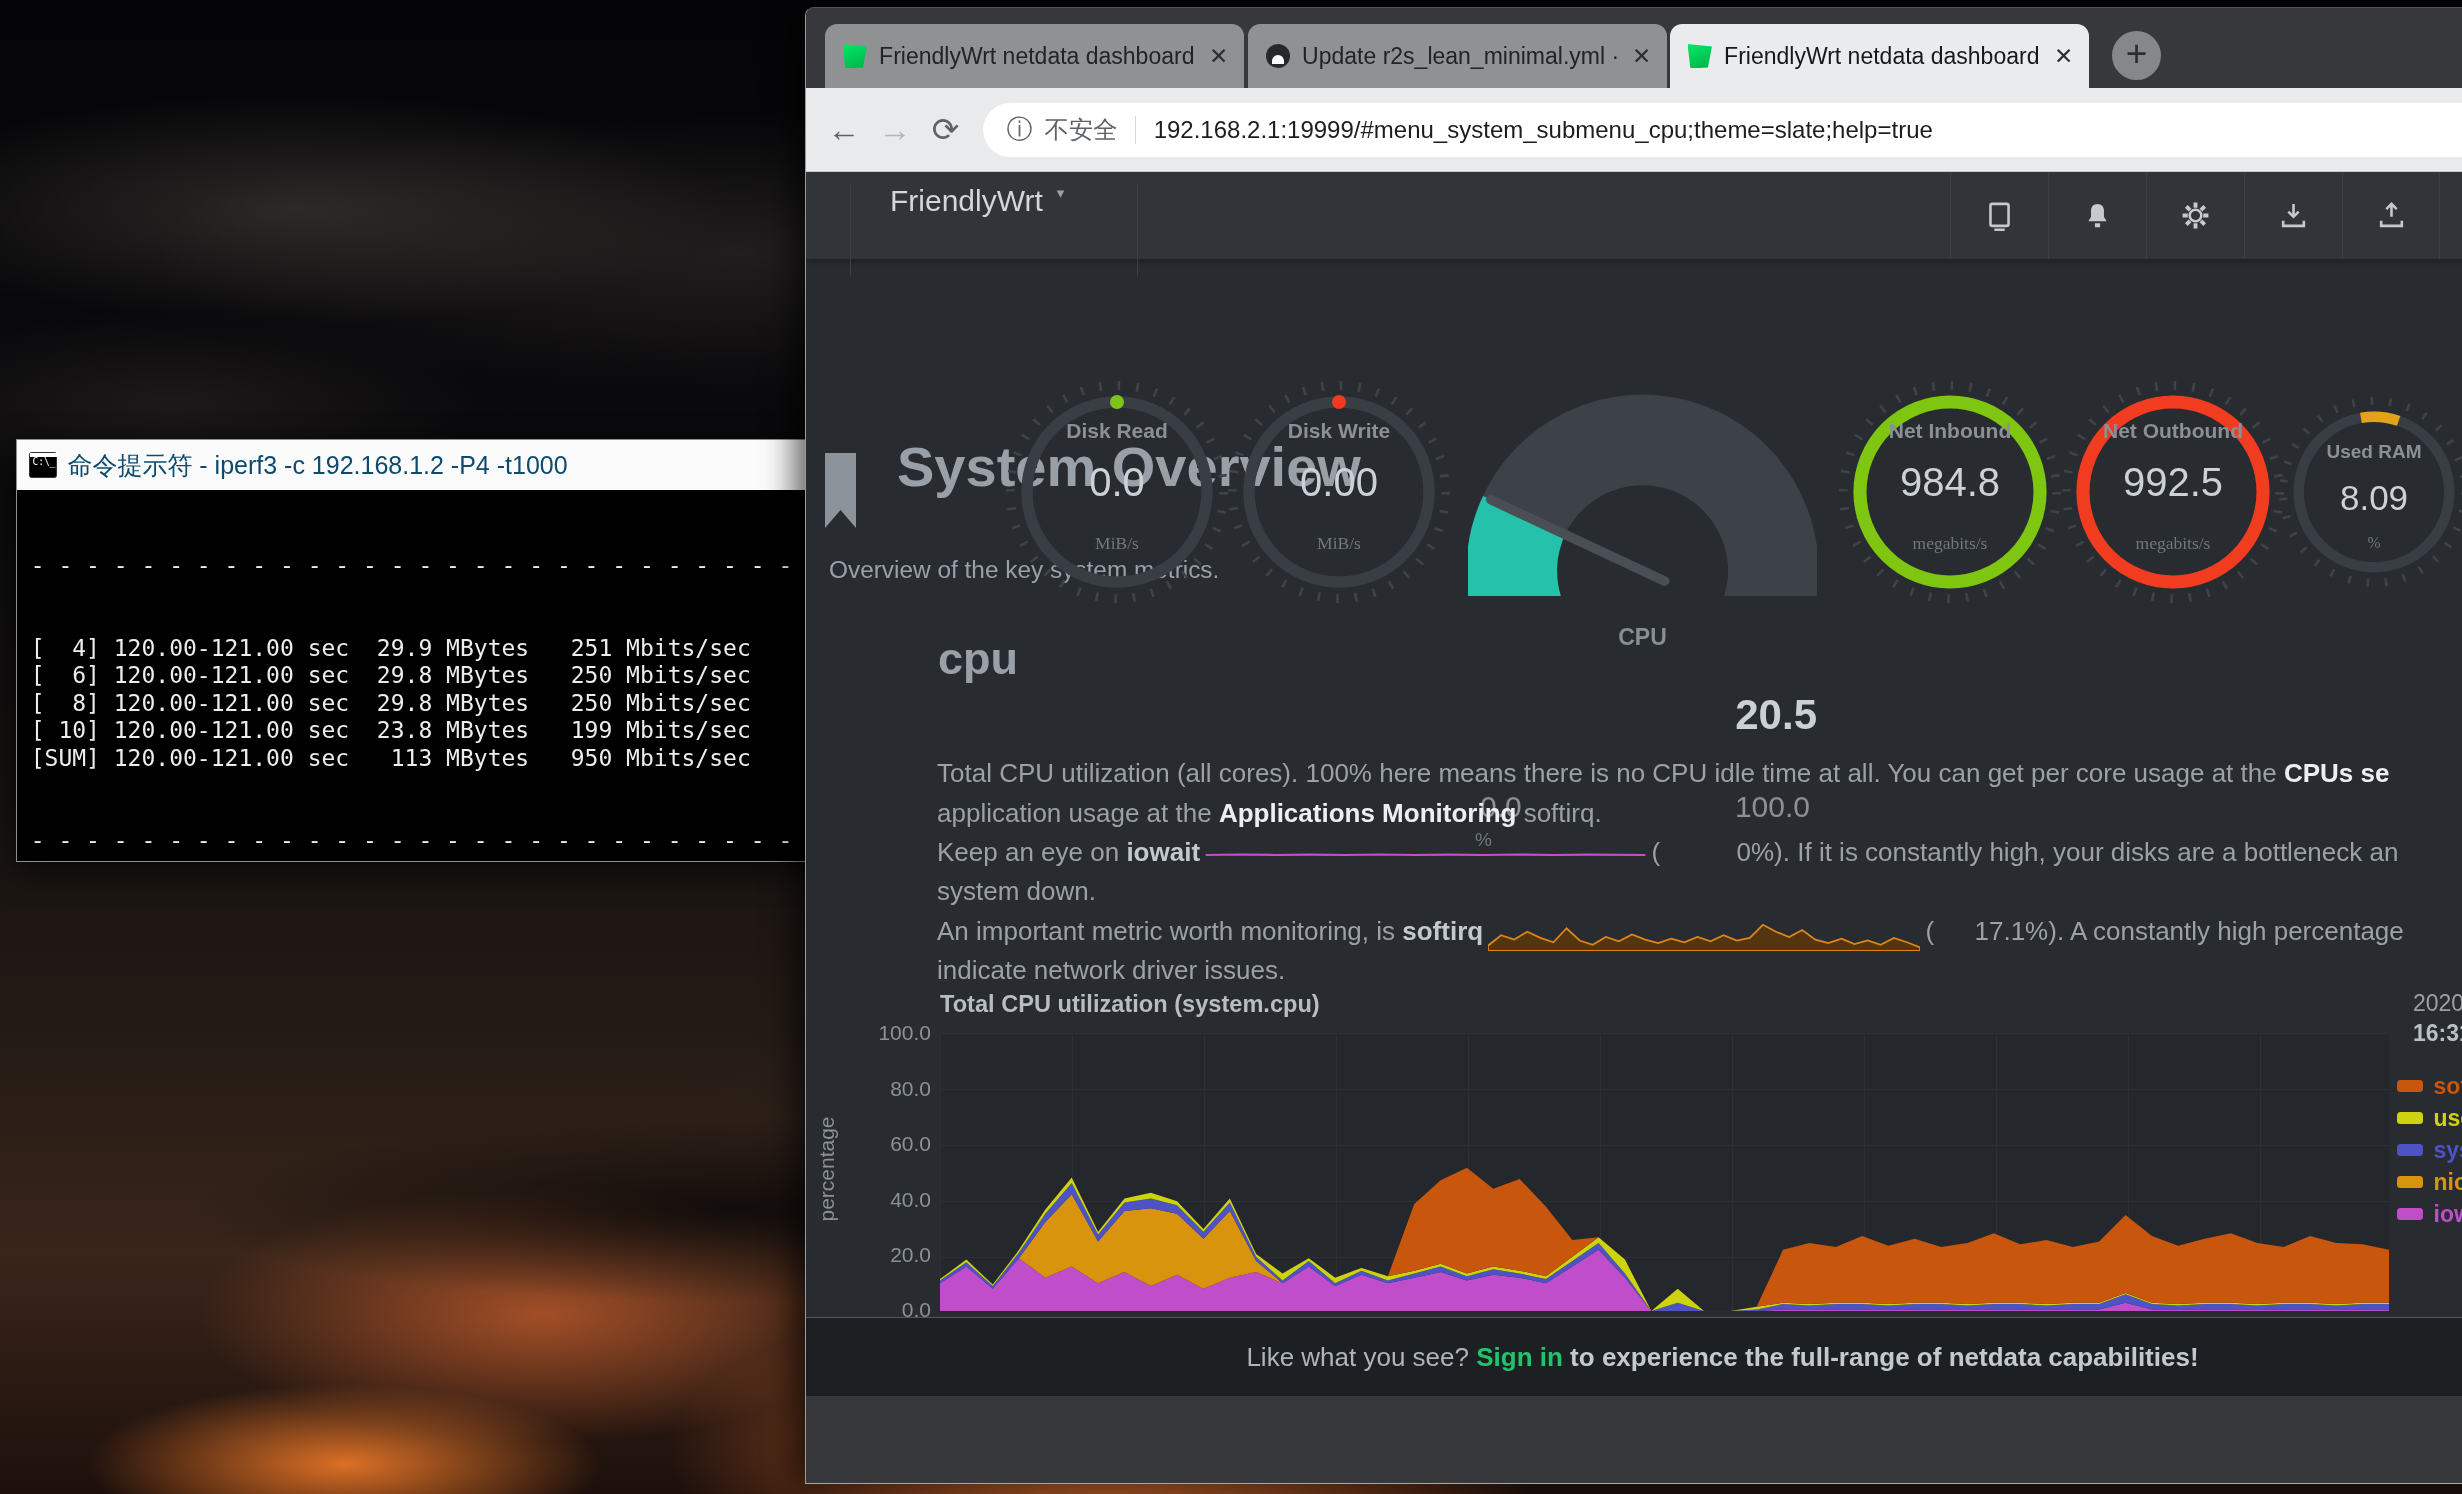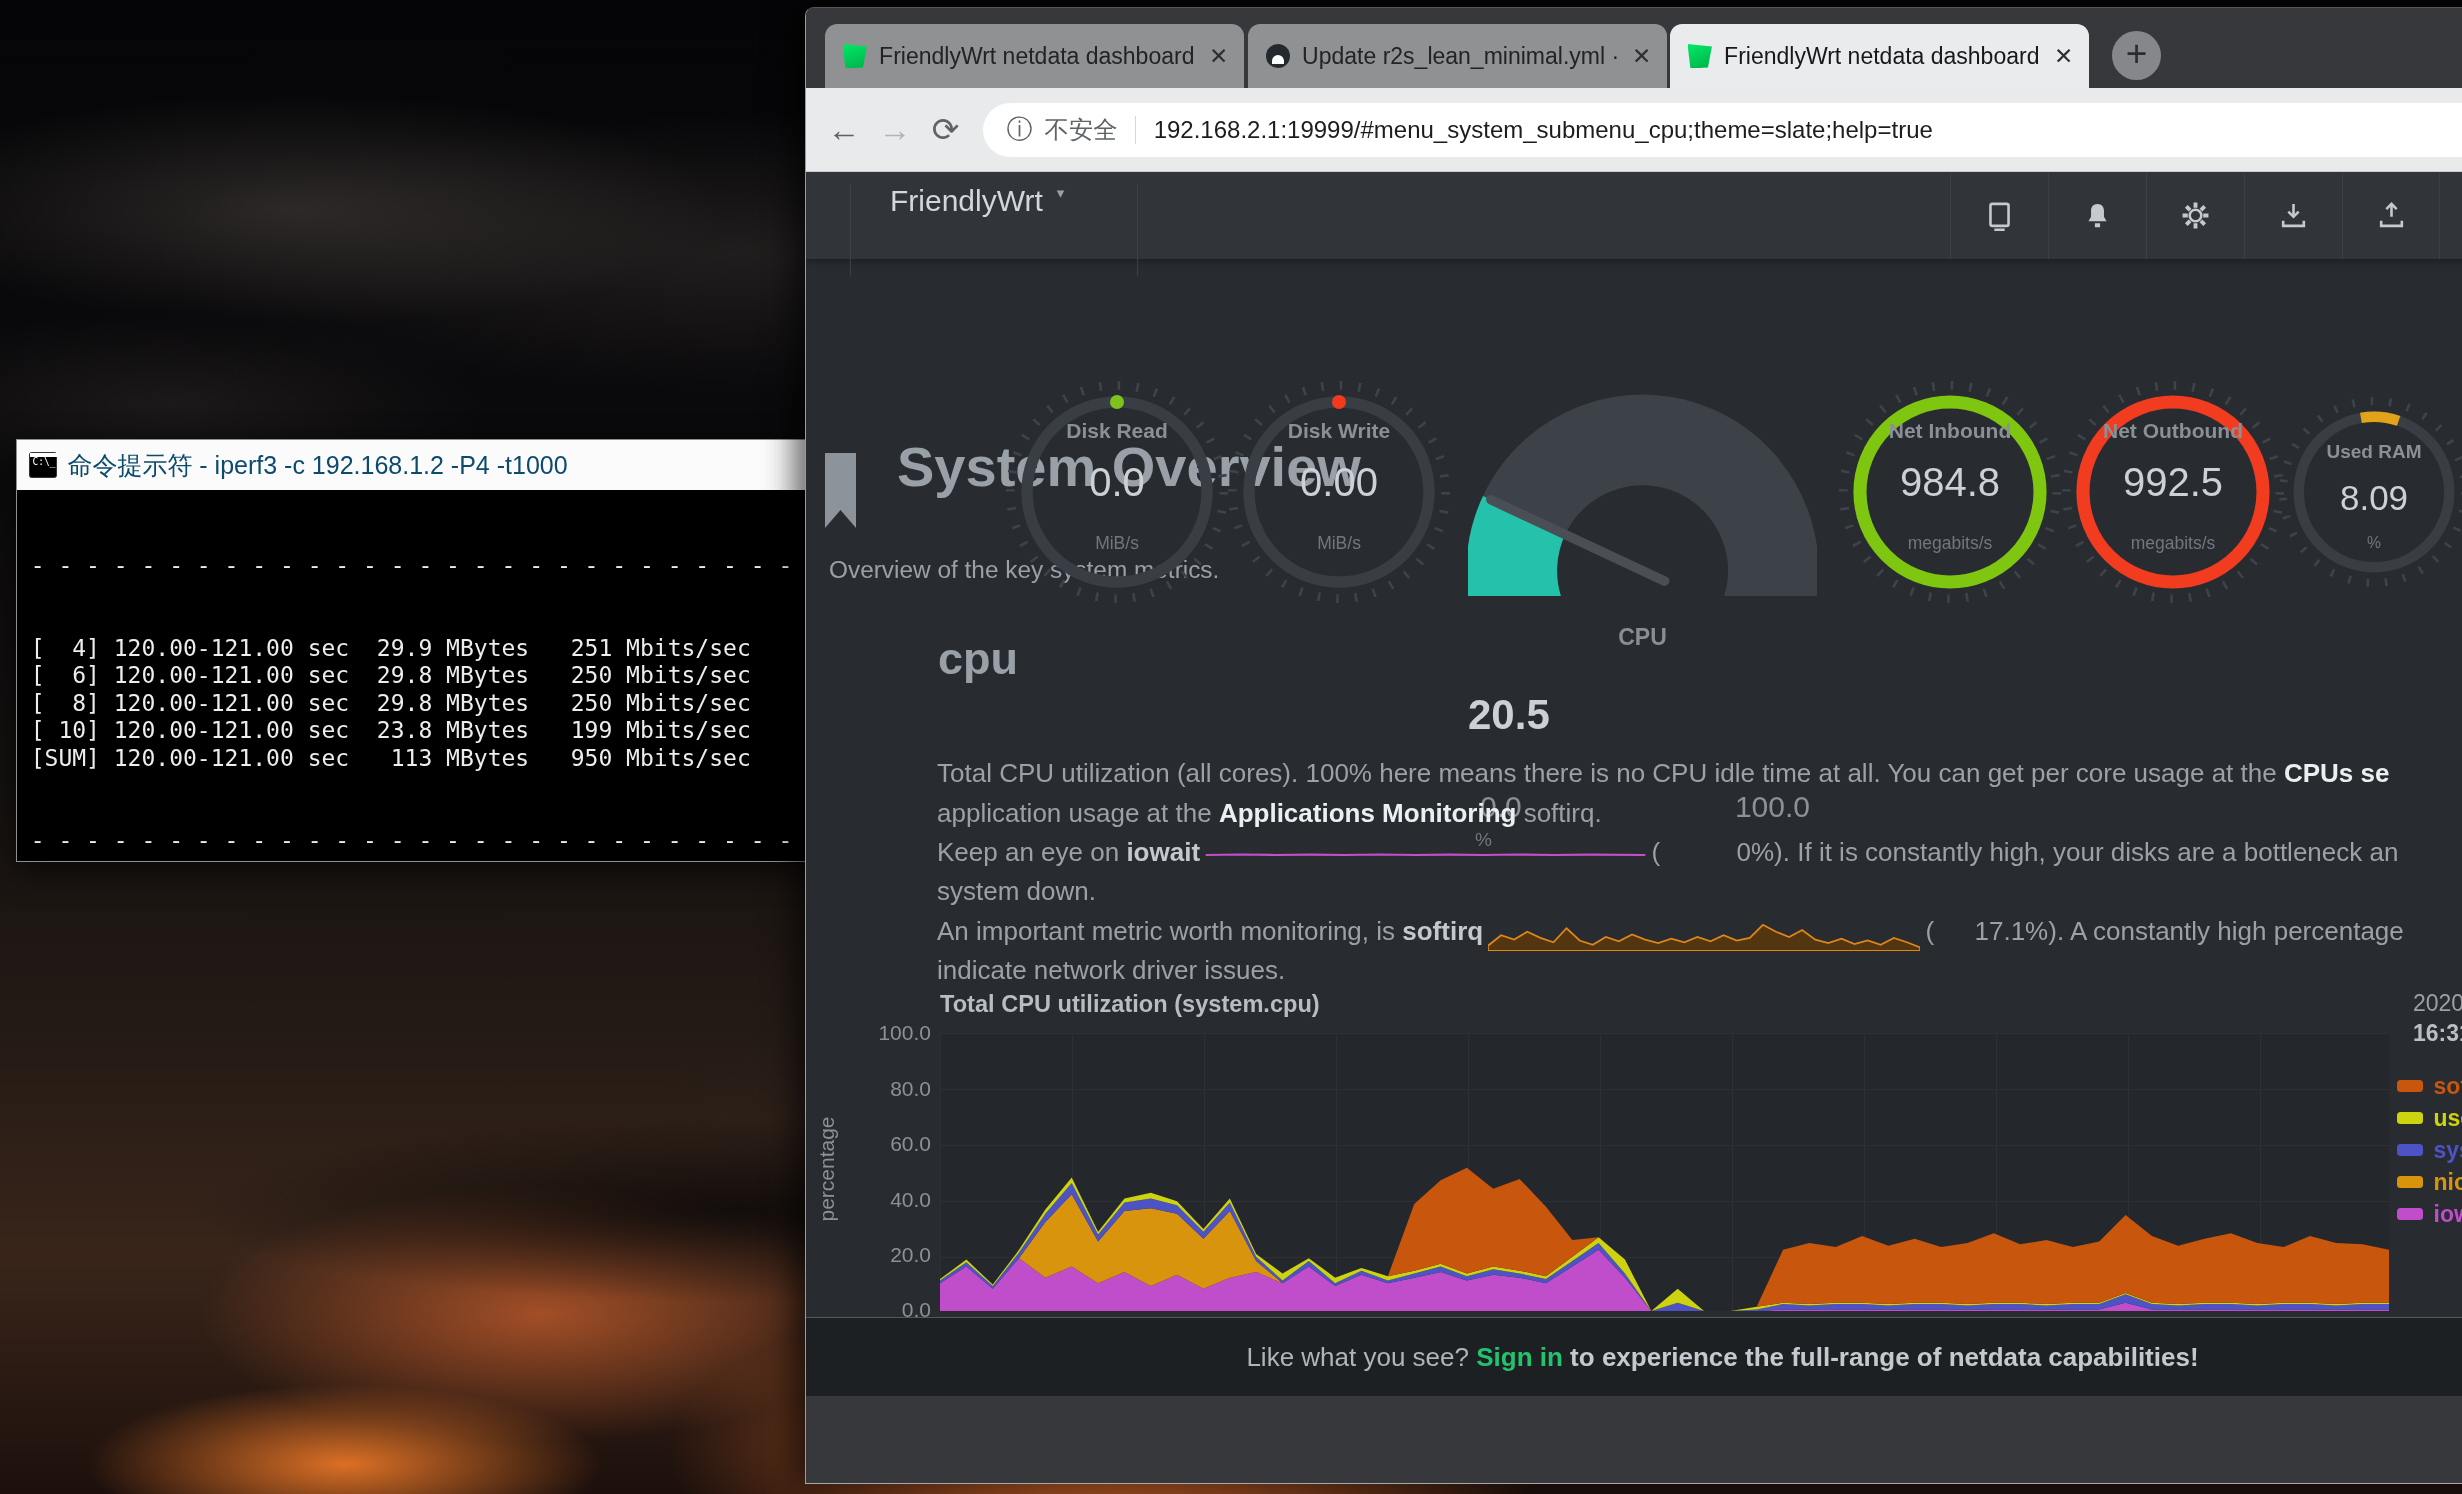--- a/index.html
+++ b/index.html
@@ -86,28 +86,28 @@
   .bookmark-icon { position:absolute; left:19px; top:281px; width:31px; height:75px; background:#8d939a;
     clip-path:polygon(0 0,100% 0,100% 100%,50% 76%,0 100%); }
   .page-title { position:absolute; left:91px; top:262px; font-size:56px; color:#99a0a7; }
   .page-subtitle { position:absolute; left:23px; top:384px; font-size:24.4px; color:#99a0a7; }
 
   
   .gauge-box { position:absolute; }
   .gauge-labels { position:absolute; width:236px; text-align:center; pointer-events:none; }
   .glabel { position:absolute; width:100%; top:45px; font-size:21px; font-weight:bold; color:#8a9096; }
   .gvalue { position:absolute; width:100%; top:86px; font-size:40px; color:#ccd1d6; }
-  .gunit  { position:absolute; width:100%; top:159px; font-size:17.5px; color:#70777e; }
+  .gunit  { position:absolute; width:100%; top:159px; font-size:17.5px; color:#70777e;font-family:Liberation Serif, serif; }
   .ram-labels { width:210px; }
   .ram-labels .glabel { top:54px; font-size:19px; }
   .ram-labels .gvalue { top:91px; font-size:35px; }
   .ram-labels .gunit  { top:147px; font-size:15.7px; }
   .cpu-title { position:absolute; left:662px; top:452px; width:349px; text-align:center;
     font-size:23px; font-weight:bold; color:#878e94; }
-  .cpu-value { position:absolute; left:662px; top:519px; width:349px; text-align:left;
+  .cpu-value { position:absolute; left:662px; top:519px; width:349px; text-align:right;
     font-size:42px; font-weight:bold; color:#cbd0d5; }
   .cpu-min  { position:absolute; left:674px; top:618px; font-size:30px; color:#8b9197; }
   .cpu-unit { position:absolute; left:669px; top:657px; font-size:19px; color:#70777e; }
   .cpu-max  { position:absolute; left:899px; top:618px; width:105px; text-align:right;
     font-size:30px; color:#8b9197; }
 
   .section-heading { position:absolute; left:132px; top:461px; font-size:45px; color:#99a0a7; }
 
   .para-line { position:absolute; left:131px; font-size:26px; color:#9ba1a7; white-space:nowrap;
     height:39px; line-height:39px; }

